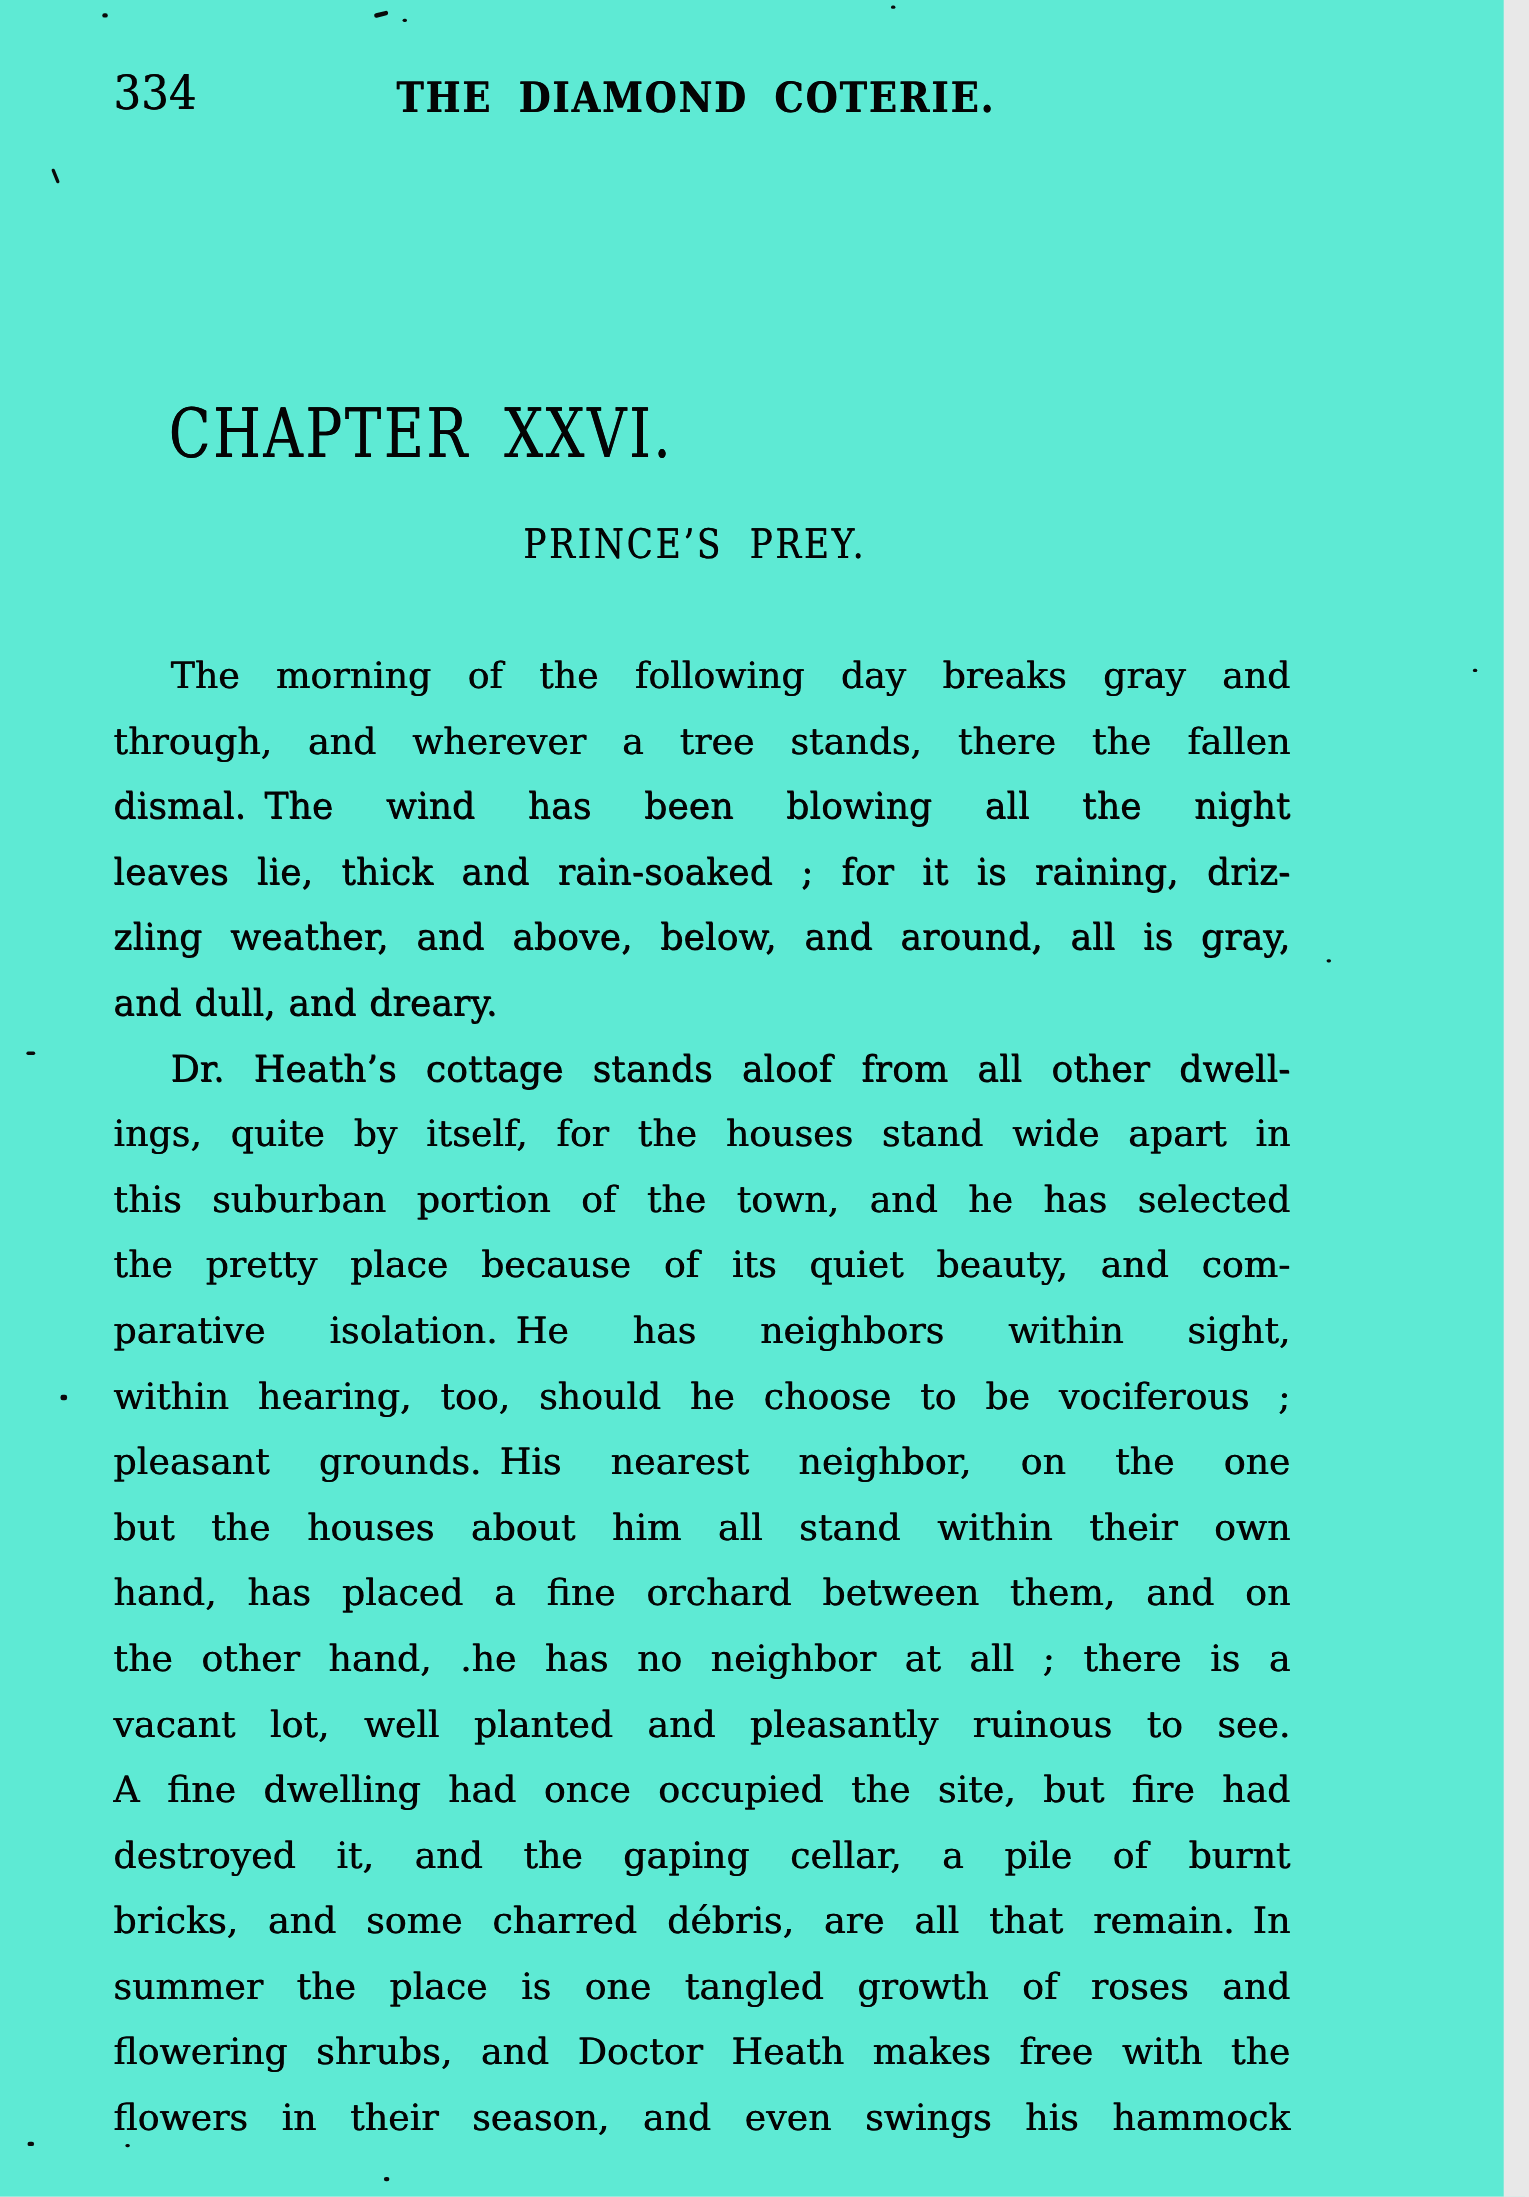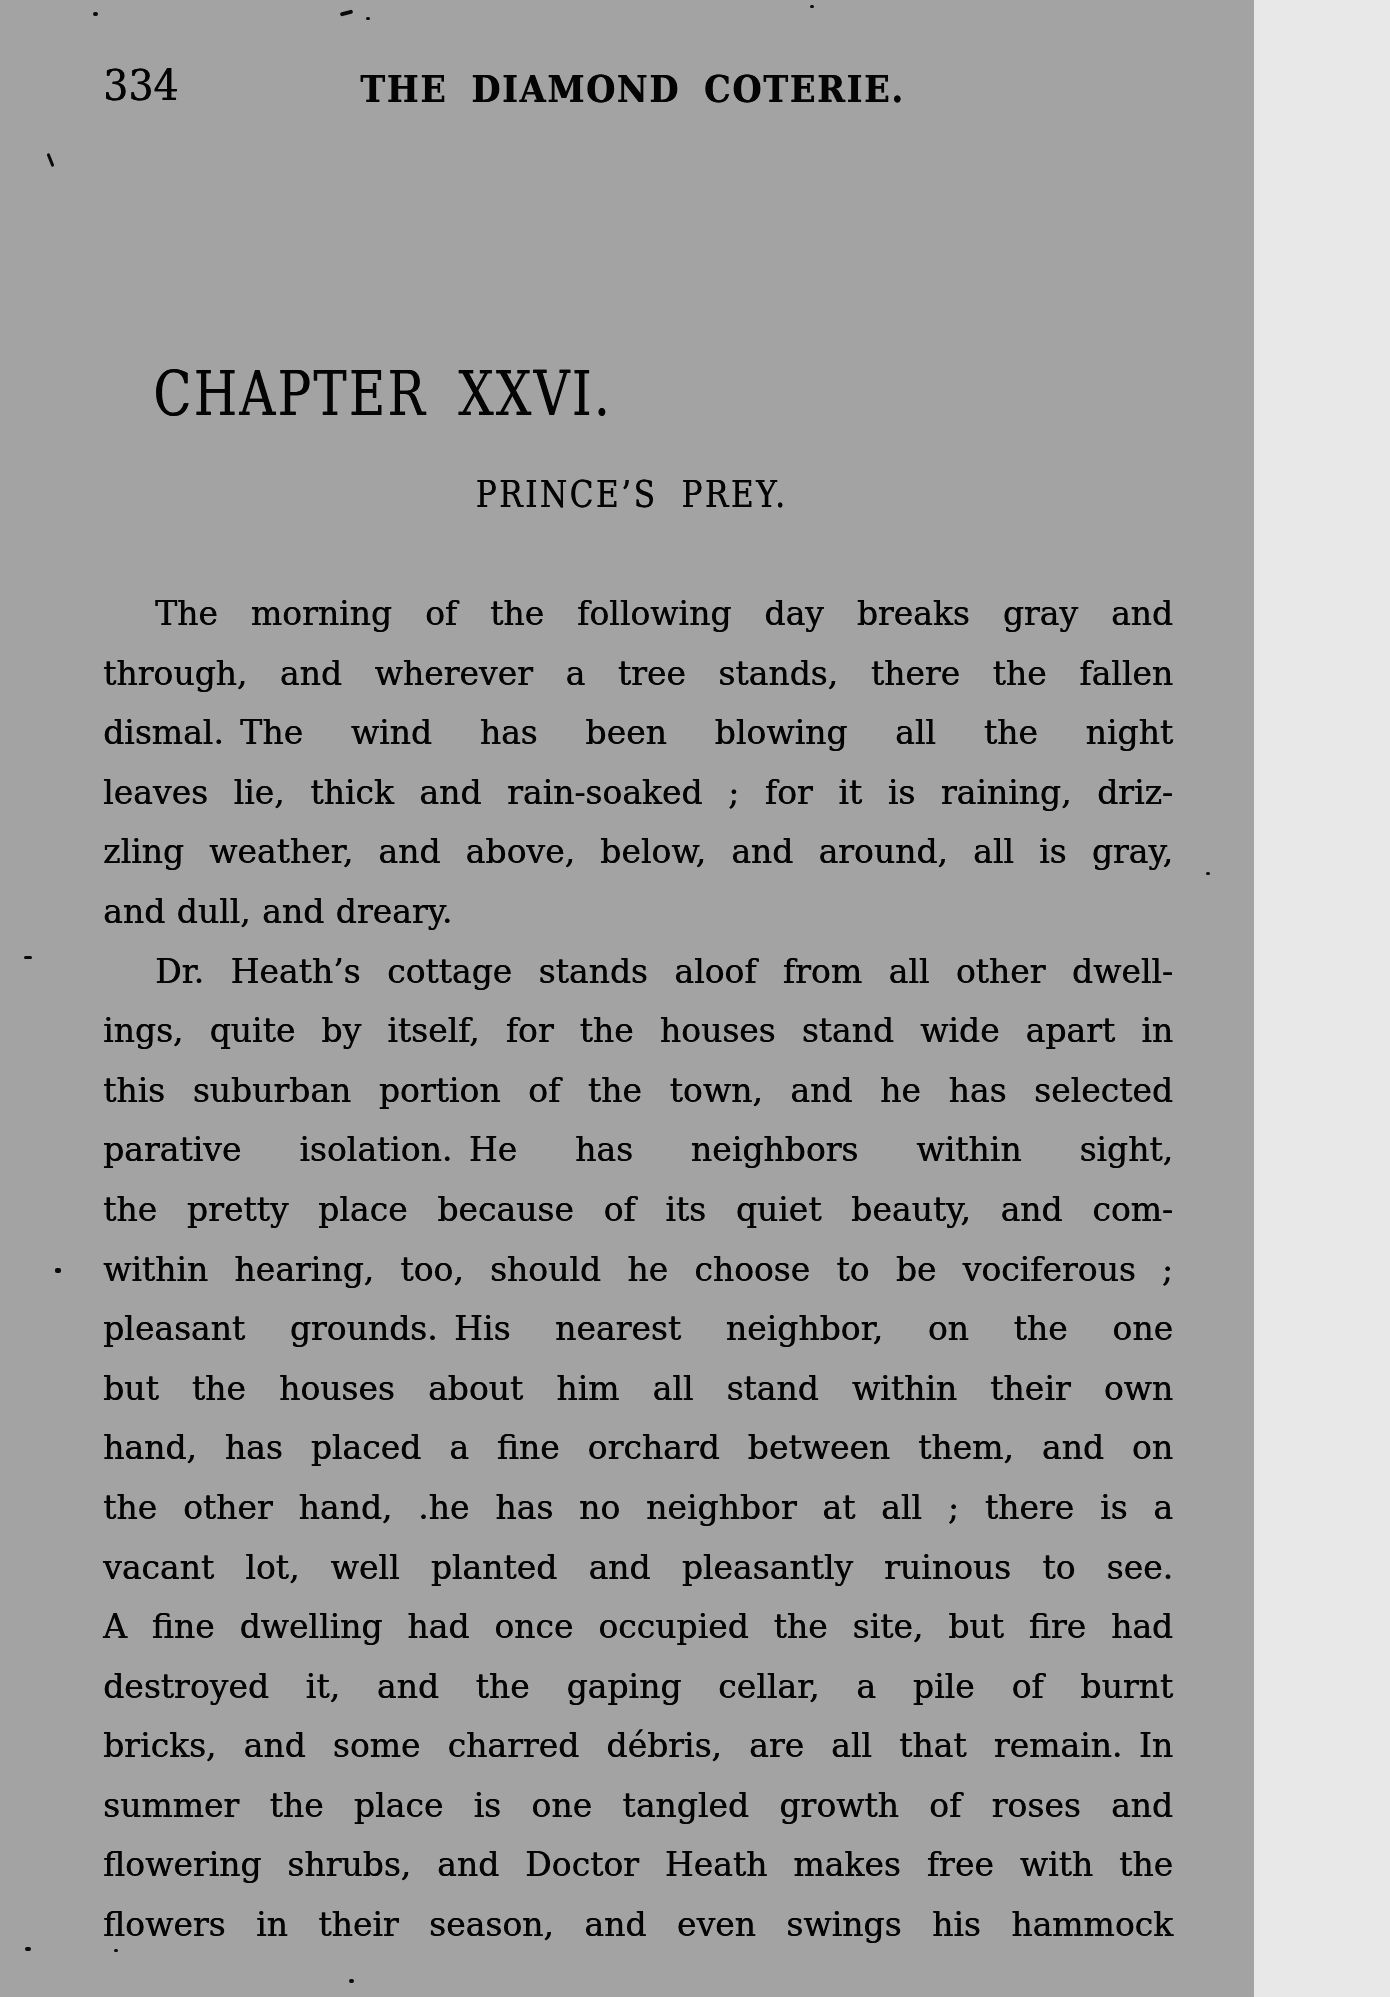--- a/index.html
+++ b/index.html
@@ -1,19 +1,19 @@
 <!DOCTYPE html>
 <html><head>
 <meta charset="utf-8">
 <style>
   html,body{margin:0;padding:0;background:#e8e8e8;}
   .page{
     position:relative;
-    width:1254px;height:1997px;
-    background:#a3a3a3;
+    width:1367px;height:1997px;
+    background:#5eead4;
     overflow:hidden;
     font-family:"DejaVu Serif", serif;
     color:#040404;
   }
   .ink{ text-shadow:0.5px 0.2px 0 currentColor; }
 
   
   .page-num{
     position:absolute; left:103px; top:64px;
     font-size:43px; line-height:1;
@@ -87,22 +87,22 @@
   <div class="body-text ink">
     <div class="line indent">The morning of the following day breaks gray and</div>
     <div class="line">through, and wherever a tree stands, there the fallen</div>
     <div class="line">dismal. The wind has been blowing all the night</div>
     <div class="line">leaves lie, thick and rain-soaked ; for it is raining, driz-</div>
     <div class="line">zling weather, and above, below, and around, all is gray,</div>
     <div class="line parend">and dull, and dreary.</div>
     <div class="line indent">Dr. Heath’s cottage stands aloof from all other dwell-</div>
     <div class="line">ings, quite by itself, for the houses stand wide apart in</div>
     <div class="line">this suburban portion of the town, and he has selected</div>
+    <div class="line">the pretty place because of its quiet beauty, and com-</div>
     <div class="line">parative isolation. He has neighbors within sight,</div>
-    <div class="line">the pretty place because of its quiet beauty, and com-</div>
     <div class="line">within hearing, too, should he choose to be vociferous ;</div>
     <div class="line">pleasant grounds. His nearest neighbor, on the one</div>
     <div class="line">but the houses about him all stand within their own</div>
     <div class="line">hand, has placed a fine orchard between them, and on</div>
     <div class="line">the other hand, .he has no neighbor at all ; there is a</div>
     <div class="line">vacant lot, well planted and pleasantly ruinous to see.</div>
     <div class="line">A fine dwelling had once occupied the site, but fire had</div>
     <div class="line">destroyed it, and the gaping cellar, a pile of burnt</div>
     <div class="line">bricks, and some charred débris, are all that remain. In</div>
     <div class="line">summer the place is one tangled growth of roses and</div>

